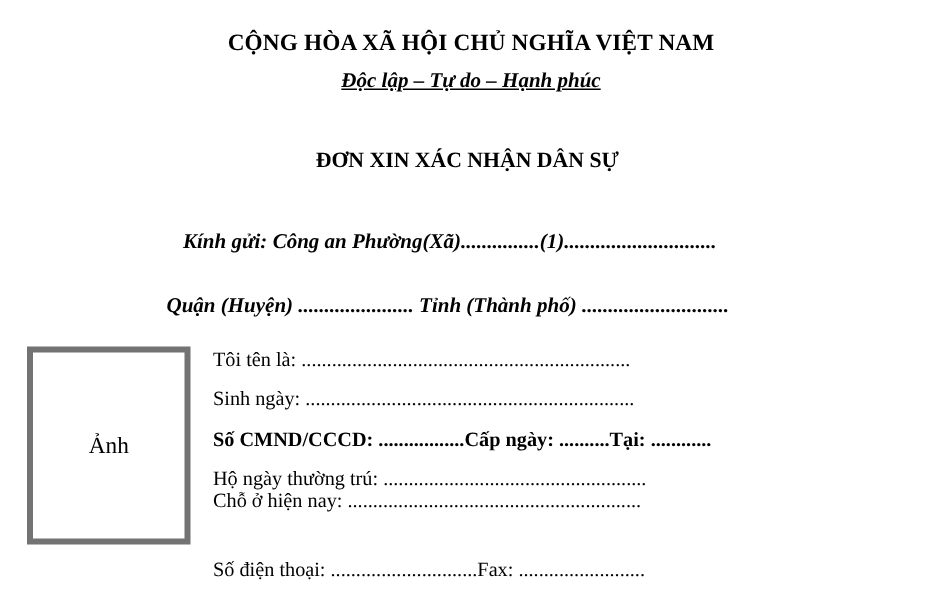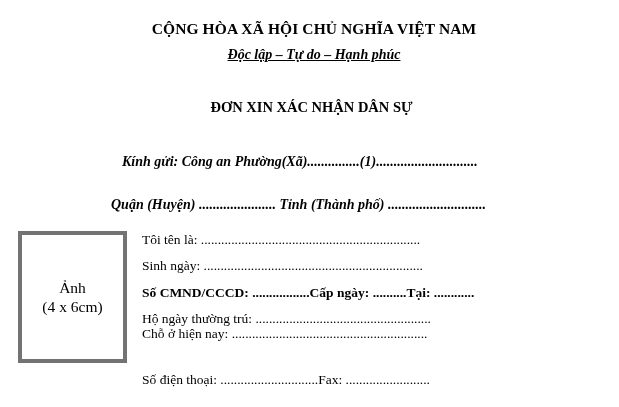--- a/index.html
+++ b/index.html
@@ -78,21 +78,20 @@
 
 <div class="abs form-title">ĐƠN XIN XÁC NHẬN DÂN SỰ</div>
 
 <div class="abs recipient-1">
   <span class="label">Kính gửi:</span><span> Công an Phường(Xã)...............(1).............................</span>
 </div>
 <div class="abs recipient-2">Quận (Huyện) ...................... Tỉnh (Thành phố) ............................</div>
 
 <div class="photo-box">
   <div>Ảnh</div>
-  <div>(4 x 6cm)</div>
 </div>
 
 <div class="abs field-row" style="top:232px;">Tôi tên là: .................................................................</div>
 <div class="abs field-row" style="top:258px;text-align:center;">Sinh ngày: .................................................................</div>
 <div class="abs field-row" style="top:285px;font-weight:bold;">Số CMND/CCCD: .................Cấp ngày: ..........Tại: ............</div>
 <div class="abs field-row" style="top:311px;">Hộ ngày thường trú: ....................................................</div>
 <div class="abs field-row" style="top:326px;">Chỗ ở hiện nay: ..........................................................</div>
 <div class="abs field-row" style="top:372px;text-align:center;">Số điện thoại: .............................Fax: .........................</div>
 
 </body></html>

